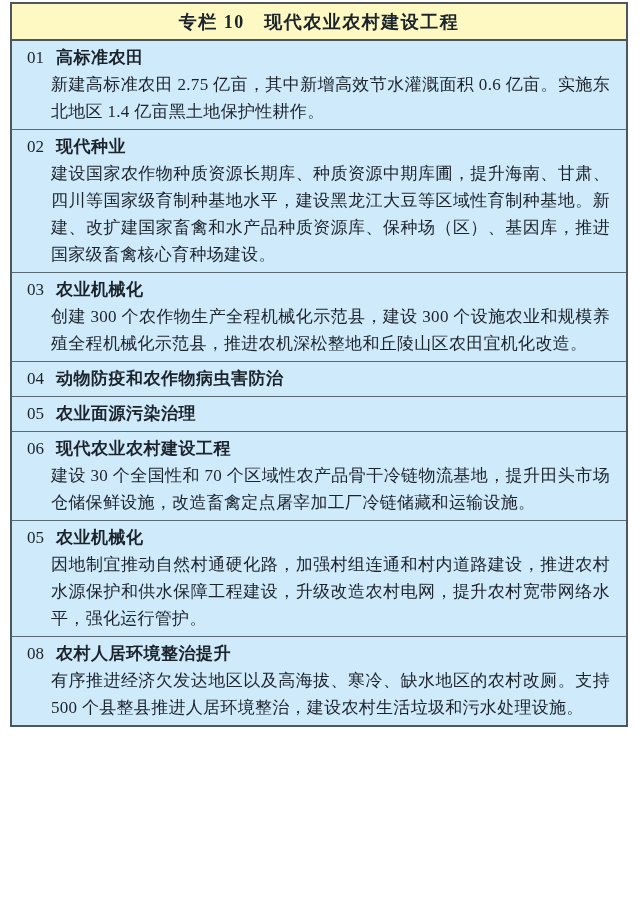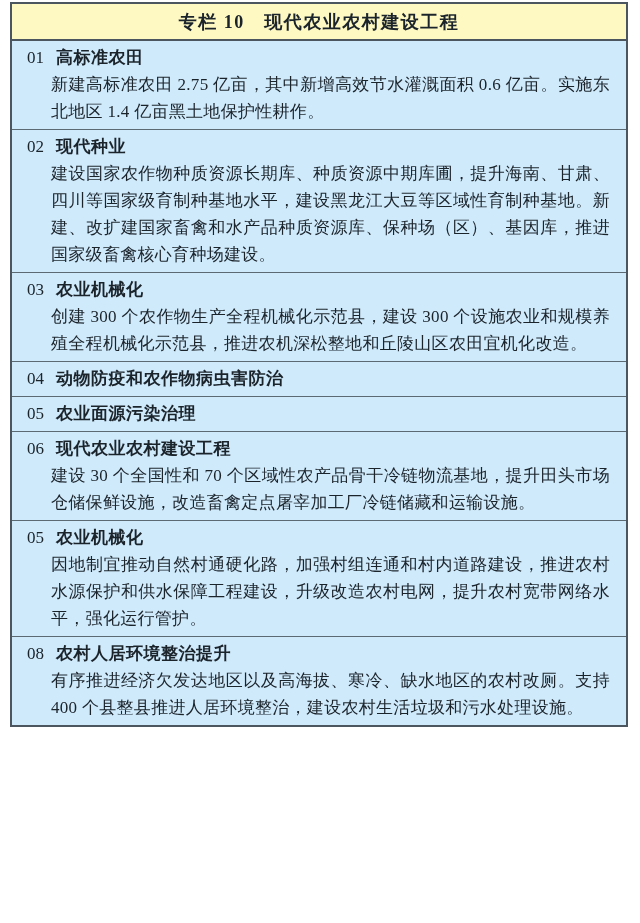--- a/index.html
+++ b/index.html
@@ -128,17 +128,17 @@
         <span class="sec-title">农业机械化</span>
       </div>
       <p class="sec-body">因地制宜推动自然村通硬化路，加强村组连通和村内道路建设，推进农村水源保护和供水保障工程建设，升级改造农村电网，提升农村宽带网络水平，强化运行管护。</p>
     </section>
 
     <section class="sec">
       <div class="sec-head">
         <span class="sec-num">08</span>
         <span class="sec-title">农村人居环境整治提升</span>
       </div>
-      <p class="sec-body">有序推进经济欠发达地区以及高海拔、寒冷、缺水地区的农村改厕。支持 400 个县整县推进人居环境整治，建设农村生活垃圾和污水处理设施。</p>
+      <p class="sec-body">有序推进经济欠发达地区以及高海拔、寒冷、缺水地区的农村改厕。支持 500 个县整县推进人居环境整治，建设农村生活垃圾和污水处理设施。</p>
     </section>
 
   </div>
 </div>
 
 </body></html>

